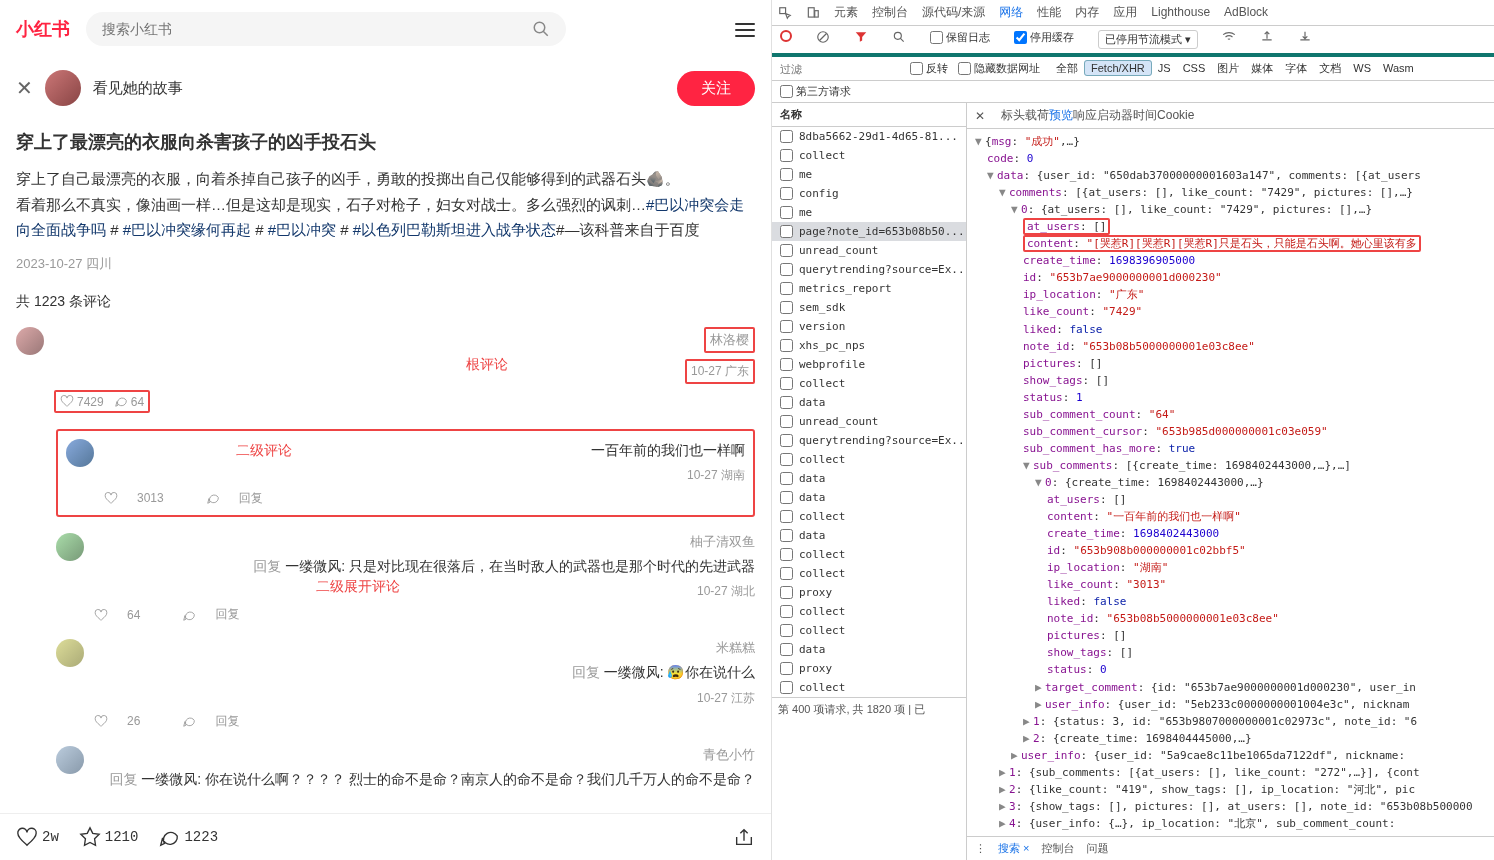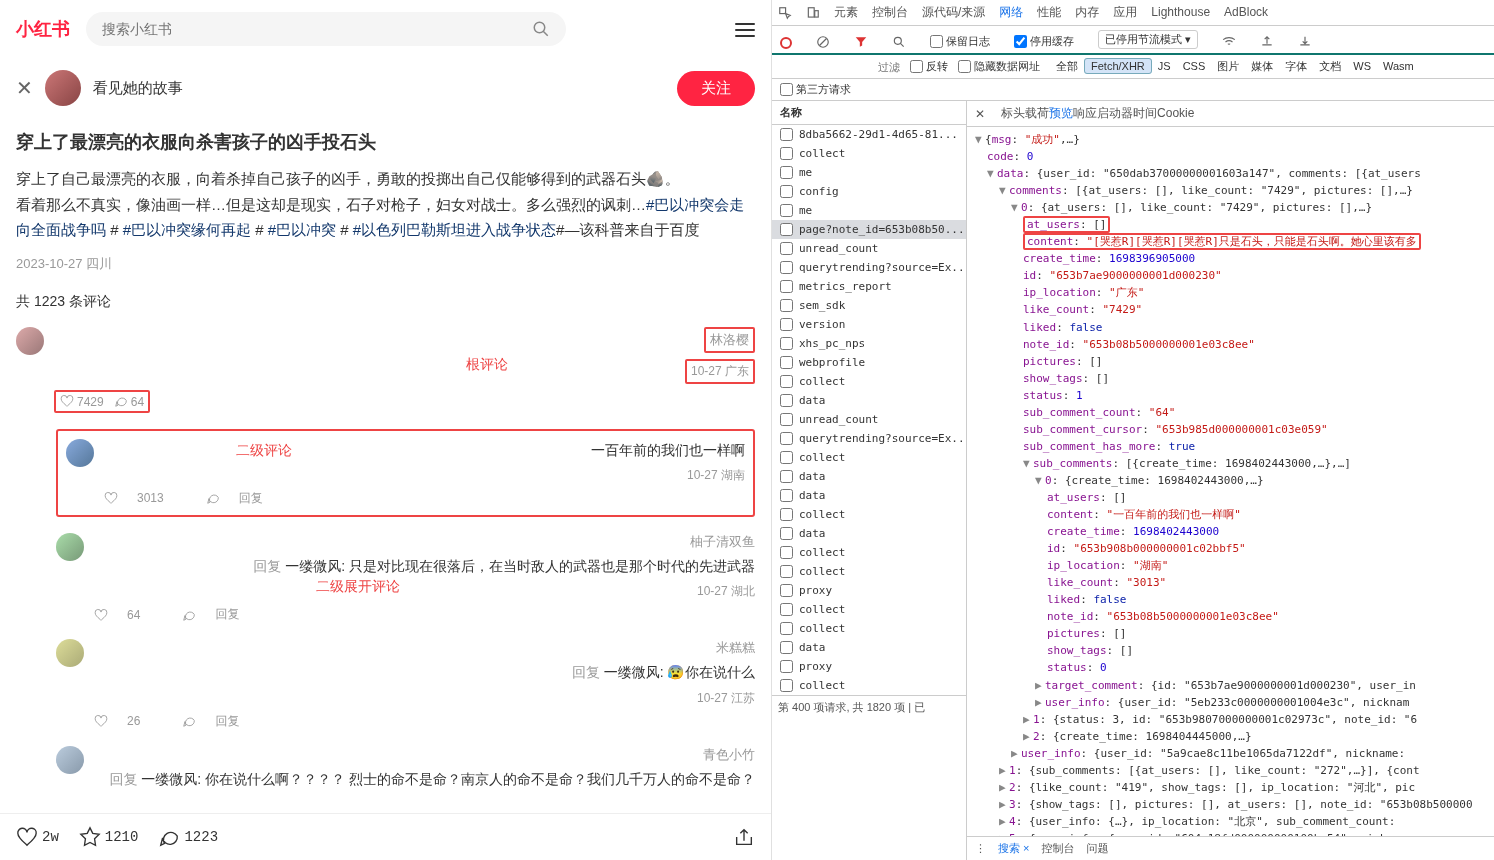--- a/index.html
+++ b/index.html
@@ -52,28 +52,28 @@
 .bottom-bar svg { width: 22px; height: 22px; stroke: #333; fill: none; stroke-width: 1.5; }
 .bottom-bar span { font-size: 14px; }
 .bb-item { display: flex; align-items: center; gap: 4px; }
 .share { margin-left: auto; }
 
 
 .right { flex: 1; display: flex; flex-direction: column; font-family: Menlo, Consolas, monospace; font-size: 11px; background: #fff; }
 .dt-tabs { display: flex; align-items: center; border-bottom: 1px solid #ccc; padding: 4px 6px; gap: 14px; color: #555; font-family: -apple-system, sans-serif; font-size: 12px; }
 .dt-tabs .active { color: #1a73e8; }
 .dt-tabs svg { width: 14px; height: 14px; }
-.dt-toolbar { display: flex; align-items: flex-end; padding: 4px 8px; gap: 24px; border-bottom: 2px solid #0f766e; font-family: -apple-system, sans-serif; font-size: 11px; }
+.dt-toolbar { display: flex; align-items: flex-start; padding: 4px 8px; gap: 24px; border-bottom: 4px solid #0f766e; font-family: -apple-system, sans-serif; font-size: 11px; }
 .dt-toolbar svg { width: 14px; height: 14px; }
 .rec { width: 12px; height: 12px; border: 2px solid #d33; border-radius: 50%; }
 .chk { display: flex; align-items: center; gap: 3px; }
 .chk input { margin: 0; }
 .mode { border: 1px solid #ccc; border-radius: 3px; padding: 1px 6px; }
 .filter-row { display: flex; align-items: center; padding: 4px 8px; gap: 10px; border-bottom: 1px solid #ccc; font-family: -apple-system, sans-serif; font-size: 11px; }
-.filter-input { border: none; outline: none; width: 120px; font-size: 11px; text-align: right; }
+.filter-input { border: none; outline: none; width: 120px; font-size: 11px; }
 .type-pill { padding: 1px 6px; border-radius: 3px; cursor: pointer; }
 .type-pill.on { background: #d4e4f7; border: 1px solid #7ab; }
 .third { padding: 3px 8px; border-bottom: 1px solid #ccc; font-family: -apple-system, sans-serif; font-size: 11px; }
 
 .dt-body { flex: 1; display: flex; overflow: hidden; justify-content: center; }
 .req-list { width: 195px; border-right: 1px solid #ccc; overflow-y: hidden; }
 .req-head { padding: 4px 8px; border-bottom: 1px solid #ccc; font-family: -apple-system, sans-serif; font-size: 11px; font-weight: 600; }
 .req-row { display: flex; align-items: center; gap: 6px; padding: 3px 8px; cursor: pointer; white-space: nowrap; overflow: hidden; text-overflow: ellipsis; }
 .req-row.sel { background: #dadce0; }
 .req-row input { margin: 0; }

